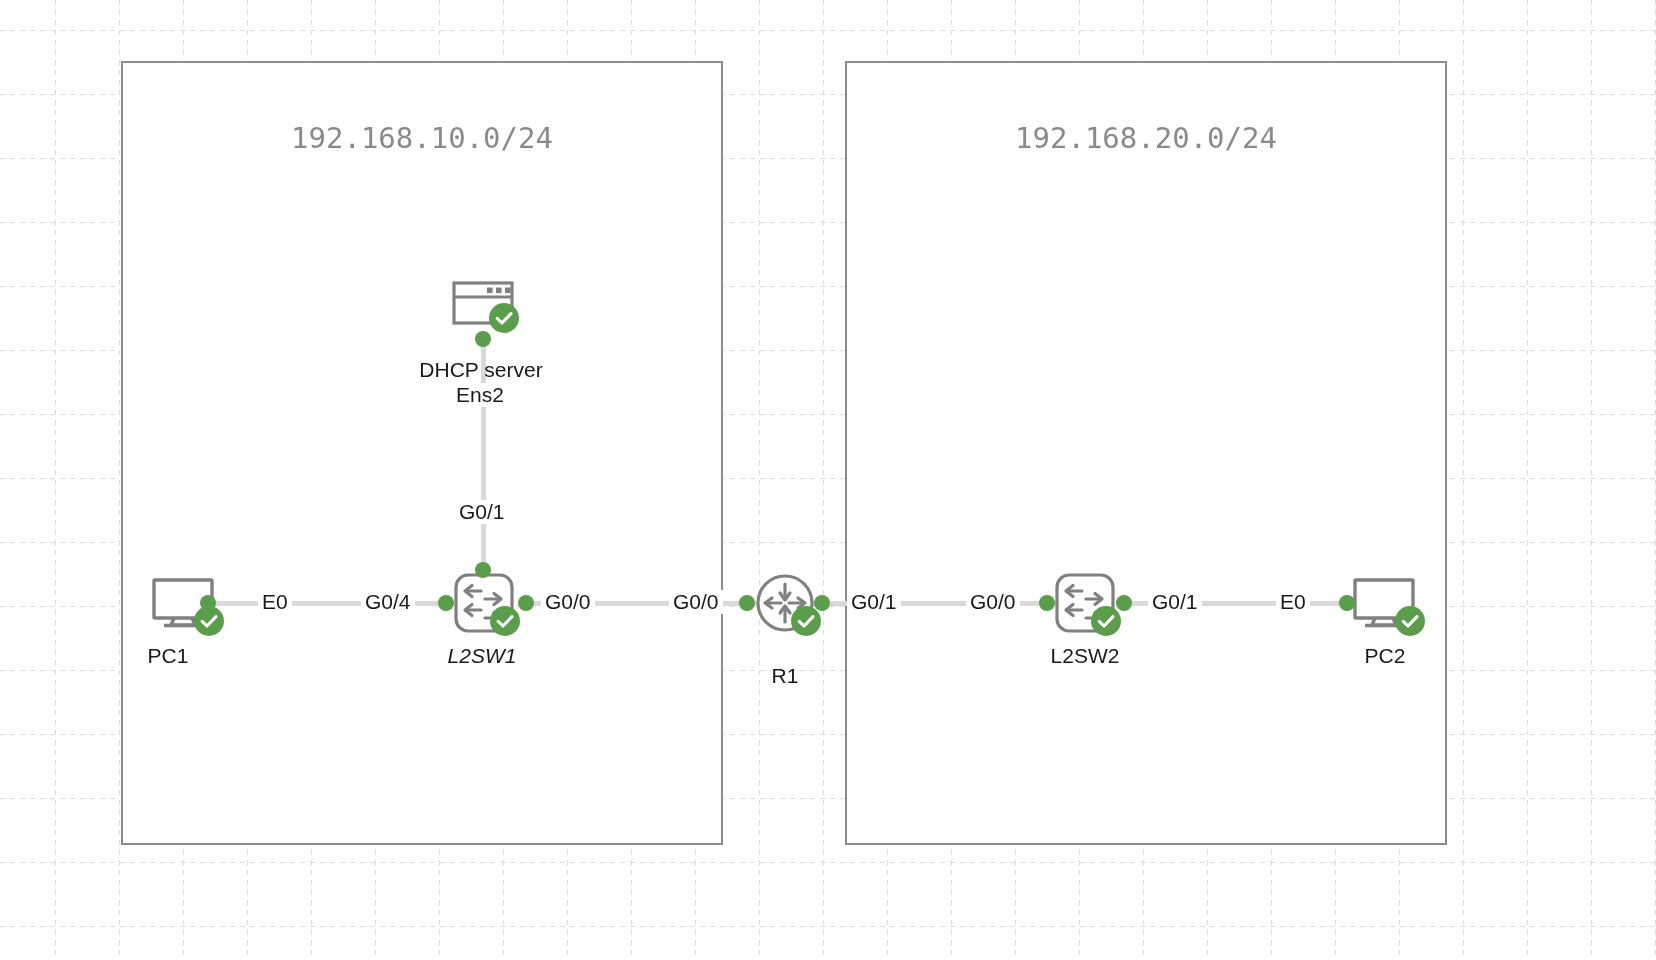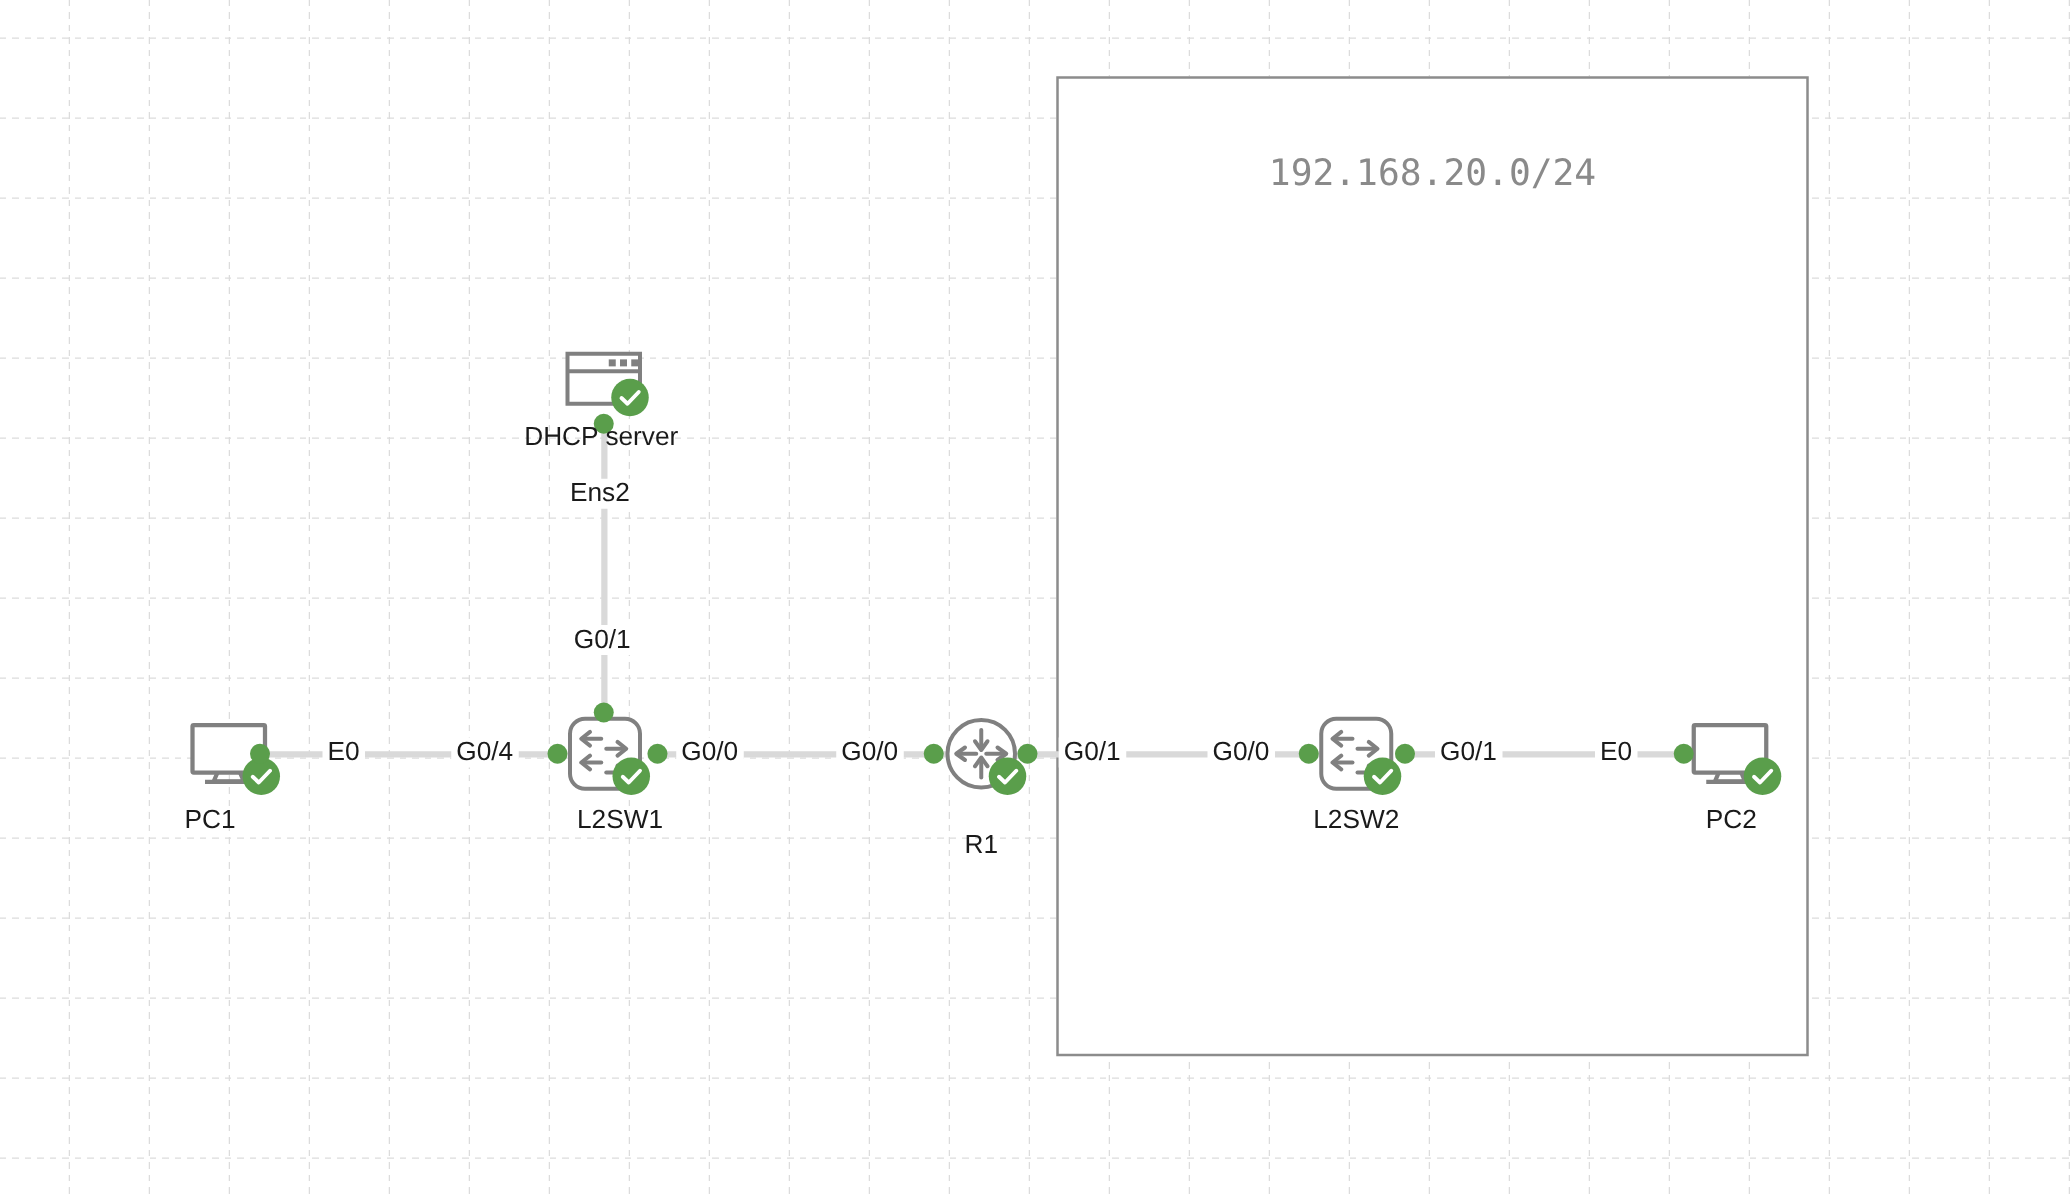--- a/index.html
+++ b/index.html
@@ -142,20 +142,23 @@
       <div class="grid-h" style="top: 478px;"></div>
       <div class="grid-h" style="top: 542px;"></div>
       <div class="grid-h" style="top: 606px;"></div>
       <div class="grid-h" style="top: 670px;"></div>
       <div class="grid-h" style="top: 734px;"></div>
       <div class="grid-h" style="top: 798px;"></div>
       <div class="grid-h" style="top: 862px;"></div>
       <div class="grid-h" style="top: 926px;"></div>
     </div>
 
+  <div class="zone" style="left:121px; top:61px; width:602px; height:784px;">
+    <div class="zone-title">192.168.10.0/24</div>
+  </div>
 
   <div class="zone" style="left:845px; top:61px; width:602px; height:784px;">
     <div class="zone-title">192.168.20.0/24</div>
   </div>
 
   <div class="link h" style="left:208px; top:601px; width:246px;"></div>
 
   <div class="link h" style="left:518px; top:601px; width:272px;"></div>
 
   <div class="link h" style="left:785px; top:601px; width:275px;"></div>
@@ -194,37 +197,37 @@
       </g>
     </svg>
     <svg class="badge" style="left:36px; top:33px;" width="30" height="30" viewBox="0 0 30 30">
       <circle cx="15" cy="15" r="15" fill="#5a9e4b"></circle>
       <path d="M8.2 15.4 L13 20 L22 10.6" fill="none" stroke="#ffffff" stroke-width="3.1" stroke-linecap="round" stroke-linejoin="round"></path>
     </svg>
   </div>
   <div class="dot" style="left:438px; top:595px;"></div>
   <div class="dot" style="left:518px; top:595px;"></div>
   <div class="dot" style="left:475px; top:562px;"></div>
-  <div class="nodelabel" style="left:446px; top:644px; width:100px;">L2SW1</div>
+  <div class="nodelabel" style="left:432px; top:644px; width:100px;font-style:italic;">L2SW1</div>
 
   <div class="node" style="left:452px; top:281px; width:62px; height:44px;">
     <svg width="62" height="44" viewBox="0 0 62 44">
       <rect x="2" y="2" width="58" height="40" fill="#ffffff" stroke="#808080" stroke-width="3.2"></rect>
       <line x1="2" y1="16" x2="60" y2="16" stroke="#808080" stroke-width="3.2"></line>
       <rect x="35" y="6.5" width="5.6" height="5.6" fill="#808080"></rect>
       <rect x="44" y="6.5" width="5.6" height="5.6" fill="#808080"></rect>
       <rect x="53" y="6.5" width="5.6" height="5.6" fill="#808080"></rect>
     </svg>
     <svg class="badge" style="left:37px; top:22px;" width="30" height="30" viewBox="0 0 30 30">
       <circle cx="15" cy="15" r="15" fill="#5a9e4b"></circle>
       <path d="M8.2 15.4 L13 20 L22 10.6" fill="none" stroke="#ffffff" stroke-width="3.1" stroke-linecap="round" stroke-linejoin="round"></path>
     </svg>
   </div>
   <div class="dot" style="left:475px; top:331px;"></div>
-  <div class="nodelabel" style="left:408px; top:338px; width:146px;">DHCP server</div>
+  <div class="nodelabel" style="left:408px; top:358px; width:146px;">DHCP server</div>
 
   <div class="node" style="left:755px; top:573px; width:60px; height:60px;">
     <svg width="60" height="60" viewBox="0 0 60 60">
       <circle cx="30" cy="30" r="27" fill="#ffffff" stroke="#808080" stroke-width="3.2"></circle>
       <g stroke="#808080" stroke-width="3.2" stroke-linecap="round" stroke-linejoin="round" fill="none">
 
         <line x1="30" y1="11" x2="30" y2="26"></line>
         <polyline points="25,20 30,27 35,20"></polyline>
 
         <line x1="34" y1="30" x2="49" y2="30"></line>

